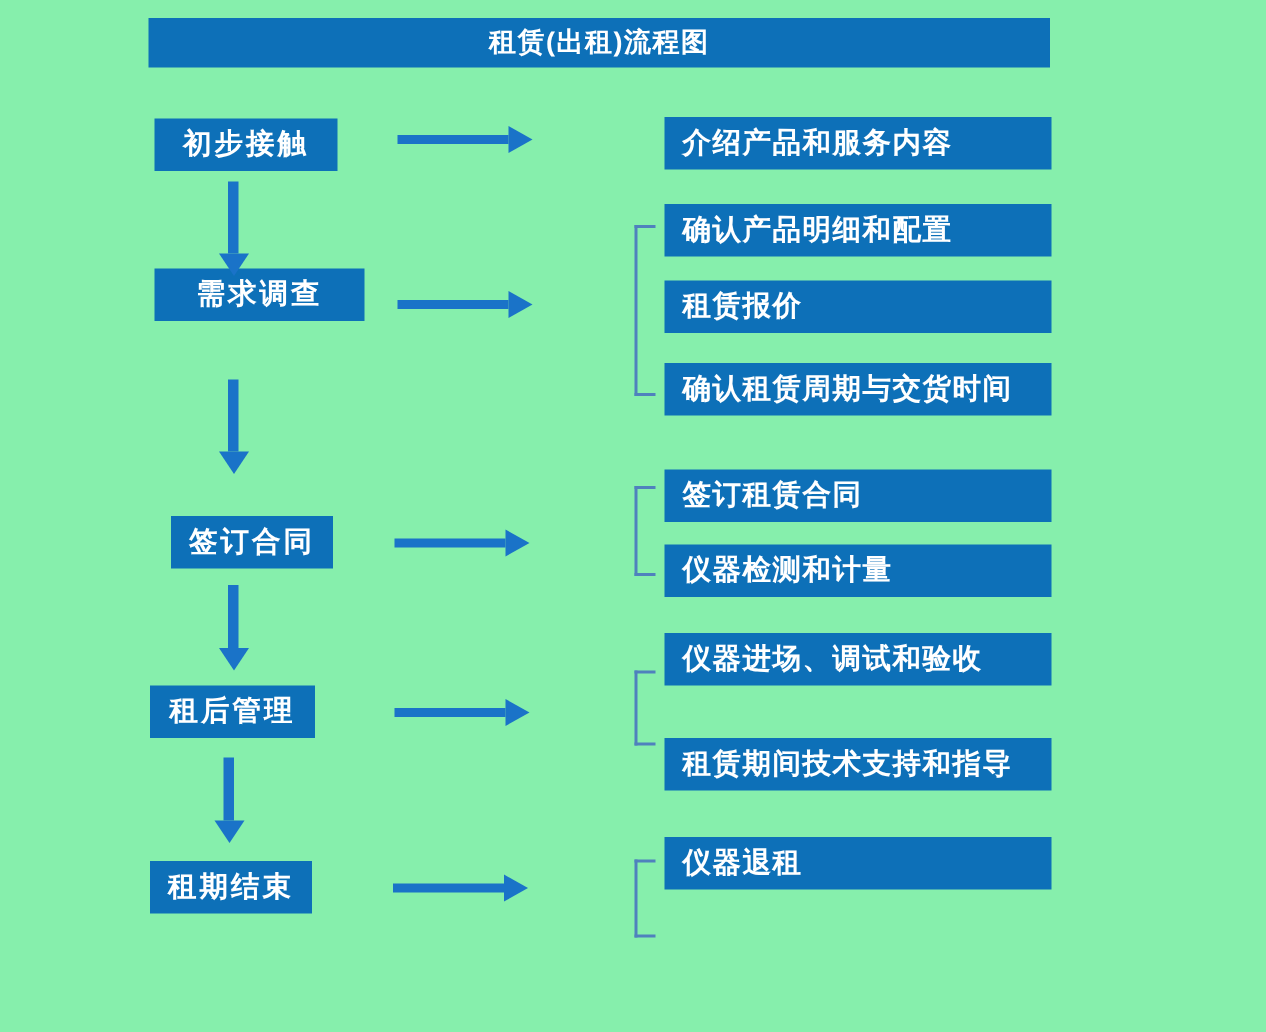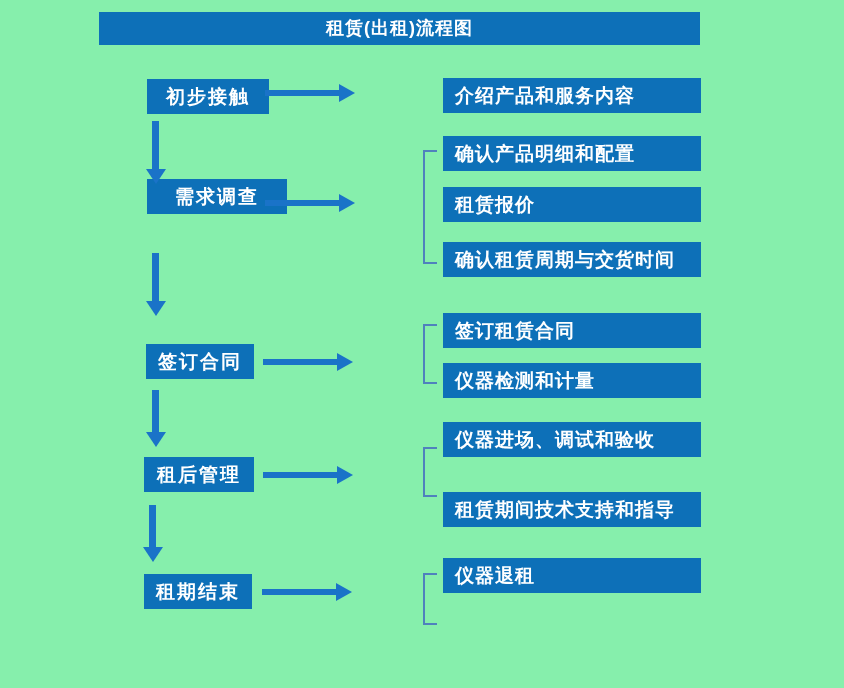--- a/index.html
+++ b/index.html
@@ -9,21 +9,20 @@
   }
   .title{
     position:absolute;left:99px;top:12px;width:601px;height:33px;
     background:#0d70b8;color:#ffffff;font-weight:bold;font-size:18px;
     text-align:center;line-height:33px;letter-spacing:1px;
   }
   .lbox{
     position:absolute;height:35px;background:#0d70b8;color:#ffffff;
     font-weight:bold;font-size:19px;text-align:center;line-height:35px;
     letter-spacing:2px;
-    margin-left:44px;
   }
   .rbox{
     position:absolute;left:443px;width:258px;height:35px;background:#0d70b8;
     color:#ffffff;font-weight:bold;font-size:19px;line-height:35px;
     padding-left:12px;box-sizing:border-box;letter-spacing:1px;
     white-space:nowrap;
   }
   
   .varrow{position:absolute;width:7px;background:#1a73c8;}
   .varrow::after{
@@ -47,21 +46,21 @@
 </style>
 </head>
 <body>
 
 <div class="canvas">
 
   <div class="title">租赁(出租)流程图</div>
 
   <div class="lbox" style="left:103px;top:79px;width:122px">初步接触</div>
   <div class="lbox" style="left:103px;top:179px;width:140px">需求调查</div>
-  <div class="lbox" style="left:102px;top:344px;width:108px">签订合同</div>
+  <div class="lbox" style="left:114px;top:344px;width:108px">签订合同</div>
   <div class="lbox" style="left:100px;top:457px;width:110px">租后管理</div>
   <div class="lbox" style="left:100px;top:574px;width:108px">租期结束</div>
 
   <div class="varrow" style="left:152px;top:121px;height:48px"></div>
   <div class="varrow" style="left:152px;top:253px;height:48px"></div>
   <div class="varrow" style="left:152px;top:390px;height:42px"></div>
   <div class="varrow" style="left:149px;top:505px;height:42px"></div>
 
   <div class="harrow" style="left:265px;top:90px;width:74px"></div>
   <div class="harrow" style="left:265px;top:200px;width:74px"></div>

